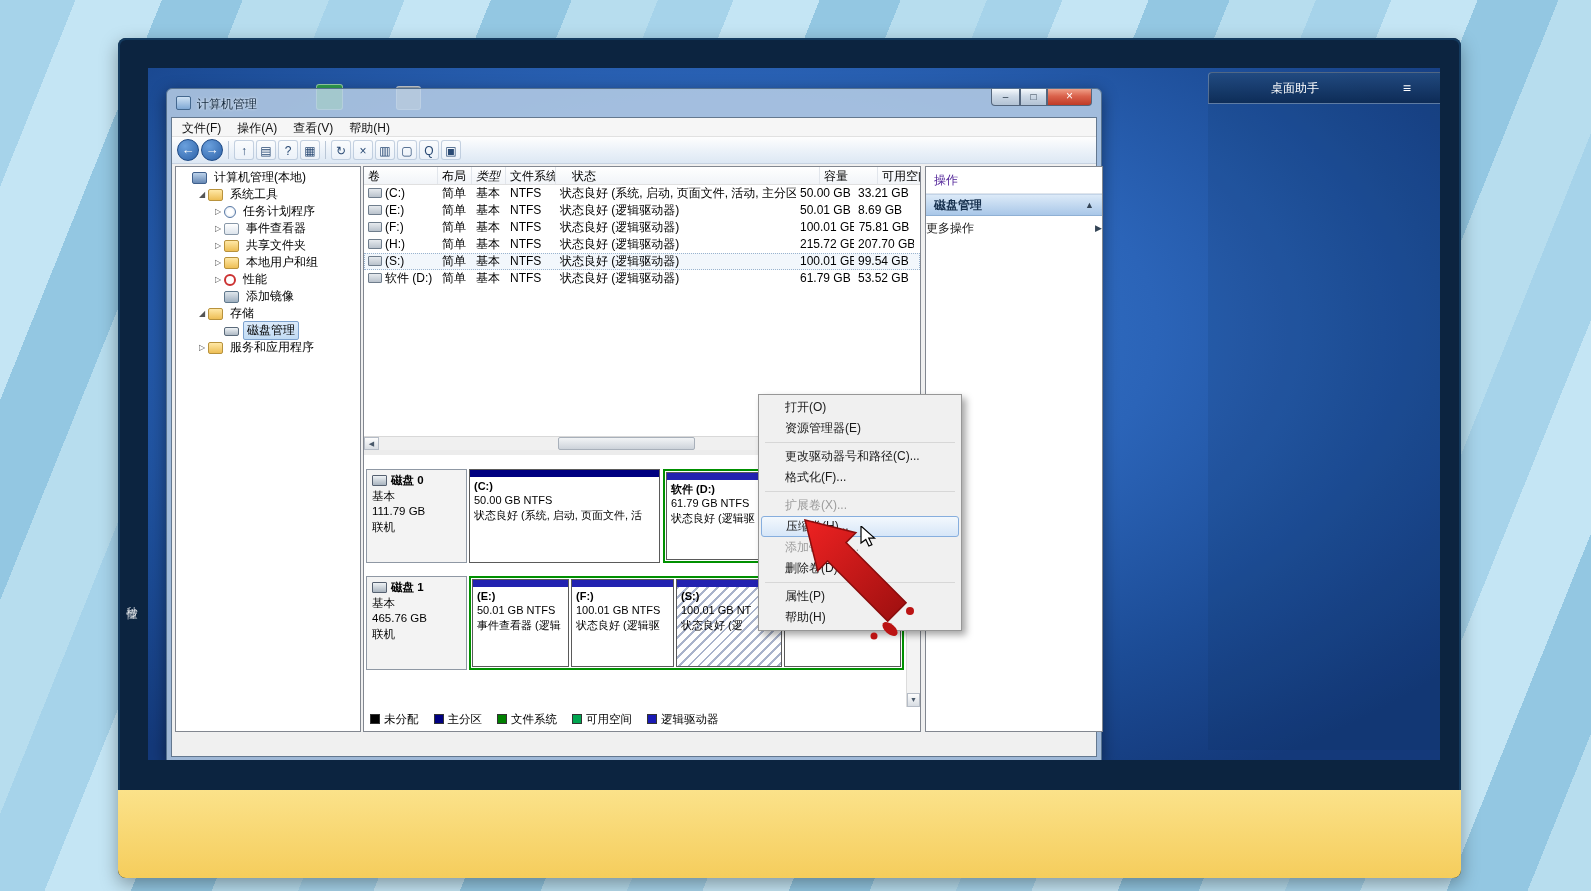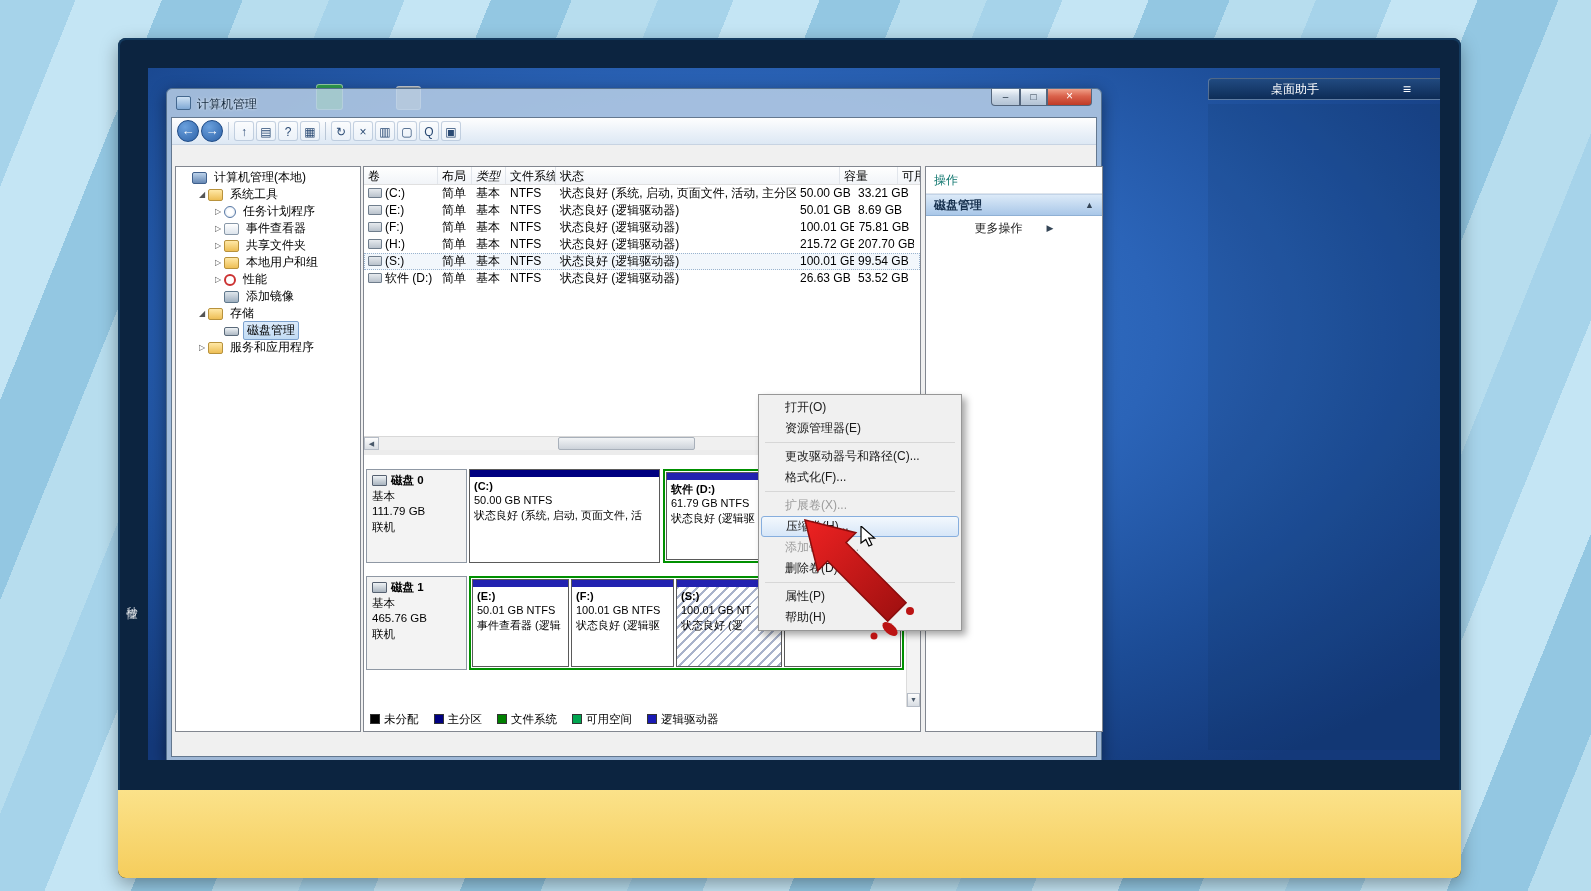--- a/index.html
+++ b/index.html
@@ -10,21 +10,21 @@
 
   
   .monitor { position:absolute; left:118px; top:38px; width:1343px; height:840px;
     background:#0c2440; border-radius:8px; box-shadow:inset 0 0 0 2px #143a5e, 0 6px 18px rgba(0,0,0,.35); }
   .strip-yellow { position:absolute; left:0; bottom:0; width:100%; height:88px;
     background:linear-gradient(#fbe28a,#f5cd5c); border-radius:0 0 8px 8px; }
   .screen { position:absolute; left:30px; top:30px; width:1292px; height:692px; overflow:hidden;
     background:radial-gradient(ellipse 950px 520px at 45% 38%, #3a7ed2 0%, #2b64b8 45%, #1c4c96 75%, #14397a 100%); }
 
   .desk-icon { position:absolute; border-radius:3px; }
-  .assistant-bar { position:absolute; left:1060px; top:10px; width:250px; height:22px;
+  .assistant-bar { position:absolute; left:1060px; top:4px; width:250px; height:32px;
     background:linear-gradient(rgba(34,74,126,.88),rgba(12,40,78,.88)); border:1px solid rgba(255,255,255,.28);
     border-radius:4px 4px 0 0; display:flex; align-items:center; color:#fff; font-size:12px; }
   .assistant-title { margin-left:62px; }
   .assistant-menu { margin-left:auto; margin-right:46px; font-size:14px; }
   .assistant-panel { position:absolute; left:1060px; top:36px; width:250px; height:646px; background:rgba(10,35,70,.10); }
 
   
   .window { position:absolute; left:18px; top:20px; width:936px; height:674px;
     background:rgba(186,207,230,.84); border:1px solid #55718f; border-radius:6px 6px 2px 2px;
     box-shadow:0 4px 16px rgba(0,0,0,.45); }
@@ -119,25 +119,25 @@
   .vthumb { position:absolute; top:2px; left:0; width:12px; height:90px;
     background:linear-gradient(90deg,#f2f4f6,#cdd3da); border:1px solid #a8b0ba; border-radius:2px; }
   .legend { position:absolute; left:0; right:14px; bottom:0; height:24px; background:#fff;
     display:flex; align-items:center; gap:15px; padding-left:6px; font-size:11.5px; }
   .legend-item { display:flex; align-items:center; gap:4px; }
   .lsq { width:10px; height:10px; border:1px solid #333; }
 
   
   .act-pane { position:absolute; left:750px; top:2px; bottom:0; width:178px; background:#fff;
     border:1px solid #828790; font-size:12px; }
-  .act-header { padding:5px 8px 4px; color:#0f766e; border-bottom:1px solid #dfe5ec; }
+  .act-header { padding:5px 8px 4px; color:#4c1d95; border-bottom:1px solid #dfe5ec; }
   .act-section { height:22px; line-height:20px; padding:0 8px; display:flex; justify-content:space-between;
     align-items:center; font-weight:bold; color:#16304e;
     background:linear-gradient(#dceaf8,#a9c7e8); border-top:1px solid #c3d4e8; border-bottom:1px solid #8fb0d4; }
-  .act-more { height:24px; line-height:24px; padding:0 8px; display:flex; justify-content:center; align-items:center; color:#222;gap:24px; }
+  .act-more { height:24px; line-height:24px; padding:0 0; display:flex; justify-content:space-between; align-items:center; color:#222;gap:24px; }
   .act-arrow { font-size:9px; color:#345; }
 
   
   .context-menu { position:absolute; left:758px; top:394px; width:204px; z-index:60;
     background:#f0f0f0; border:1px solid #979797; box-shadow:4px 4px 7px rgba(0,0,0,.35); padding:2px; font-size:12px; }
   .menu-item { height:21px; line-height:21px; padding-left:24px; color:#1a1a1a; white-space:nowrap; overflow:hidden; }
   .menu-item.disabled { color:#9c9c9c; }
   .menu-item.highlight { background:linear-gradient(#f3f8fd,#d6e6f8); border:1px solid #86aede; border-radius:3px;
     height:21px; line-height:19px; }
   .menu-sep { height:1px; background:#d7d7d7; margin:3px 4px; }
@@ -174,20 +174,21 @@
         <div class="titlebar">
           <span class="title-icon"></span>
           <span class="title-text">计算机管理</span>
           <div class="controls">
             <div class="ctl min">–</div>
             <div class="ctl max">□</div>
             <div class="ctl close">×</div>
           </div>
         </div>
         <div class="win-body">
+          <div class="menubar" id="menubar"><div class="mitem" style="display: inline-block;">文件(F)</div><div class="mitem" style="display: inline-block;">操作(A)</div><div class="mitem" style="display: inline-block;">查看(V)</div><div class="mitem" style="display: inline-block;">帮助(H)</div></div>
           <div class="toolbar" id="toolbar">
               <div class="tbtn nav">←</div>
               <div class="tbtn nav">→</div>
               <div class="tsep"></div>
               <div class="tbtn ">↑</div>
               <div class="tbtn ">▤</div>
               <div class="tbtn ">?</div>
               <div class="tbtn ">▦</div>
               <div class="tsep"></div>
               <div class="tbtn ">↻</div>
@@ -256,21 +257,21 @@
                   <div class="tlabel">服务和应用程序</div>
                 </div>
               </div>
 
             <div class="mid-pane">
               <div class="vol-header" id="volHeader">
                   <div class="th" style="width: 74px;">卷</div>
                   <div class="th" style="width: 34px;">布局</div>
                   <div class="th" style="width: 34px; font-style: italic;">类型</div>
                   <div class="th" style="width: 50px;">文件系统</div>
-                  <div class="th" style="width: 284px;">状态</div>
+                  <div class="th" style="width: 252px; margin-left: 12px;">状态</div>
                   <div class="th" style="width: 58px;">容量</div>
                   <div class="th" style="width: 60px;">可用空间</div>
                 </div>
               <div class="vol-rows" id="volRows">
                   <div class="vrow">
                     <div class="vcell" style="width: 74px;"><span class="vicon"></span>(C:)</div>
                     <div class="vcell" style="width: 34px;">简单</div>
                     <div class="vcell" style="width: 34px;">基本</div>
                     <div class="vcell" style="width: 50px;">NTFS</div>
                     <div class="vcell" style="width: 240px;">状态良好 (系统, 启动, 页面文件, 活动, 主分区)</div>
@@ -312,21 +313,21 @@
                     <div class="vcell" style="width: 240px;">状态良好 (逻辑驱动器)</div>
                     <div class="vcell" style="width: 58px;">100.01 GB</div>
                     <div class="vcell" style="width: 60px;">99.54 GB</div>
                   </div>
                   <div class="vrow">
                     <div class="vcell" style="width: 74px;"><span class="vicon"></span>软件 (D:)</div>
                     <div class="vcell" style="width: 34px;">简单</div>
                     <div class="vcell" style="width: 34px;">基本</div>
                     <div class="vcell" style="width: 50px;">NTFS</div>
                     <div class="vcell" style="width: 240px;">状态良好 (逻辑驱动器)</div>
-                    <div class="vcell" style="width: 58px;">26.63 GB</div>
+                    <div class="vcell" style="width: 58px;">61.79 GB</div>
                     <div class="vcell" style="width: 60px;">53.52 GB</div>
                   </div>
                 </div>
 
               <div class="hscroll">
                 <div class="sbtn">◀</div>
                 <div class="htrack">
                   <div class="hthumb"></div>
                 </div>
                 <div class="sbtn">▶</div>

